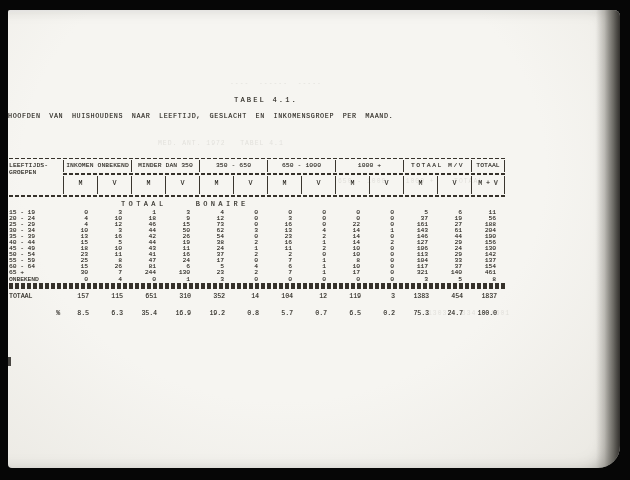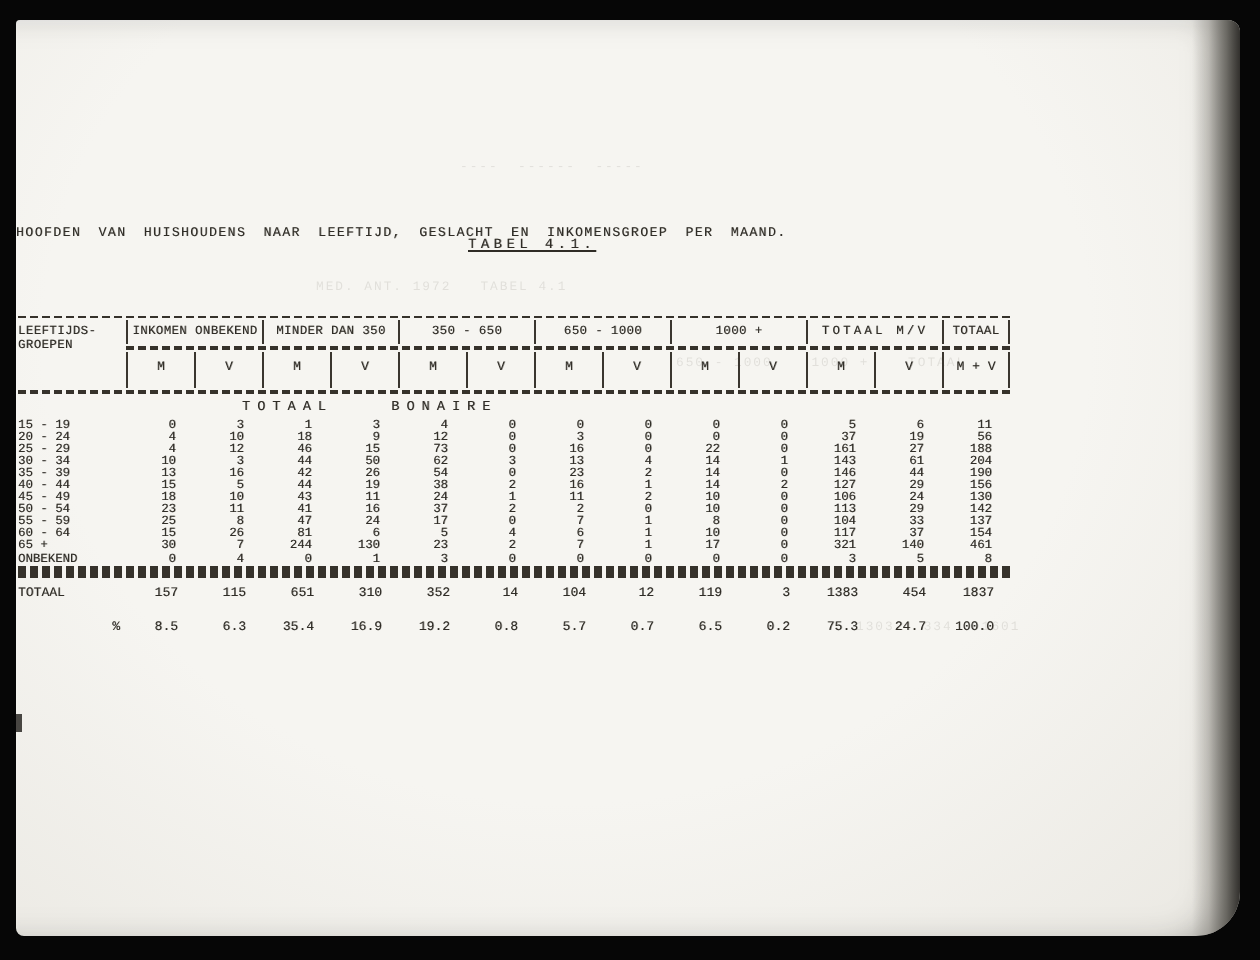--- a/index.html
+++ b/index.html
@@ -6,21 +6,21 @@
   body{width:630px;height:480px;background:#060606;position:relative;overflow:hidden;
        font-family:"Liberation Mono","DejaVu Sans Mono",monospace;}
   .page{position:absolute;left:8px;top:10px;width:612px;height:458px;
         background:radial-gradient(ellipse at 45% 35%, #f6f5f1 55%, #eae8e2 100%);
         border-radius:2px 6px 22px 4px;overflow:hidden;
         box-shadow:inset -16px 0 20px -10px rgba(40,40,36,.6), inset 0 2px 2px rgba(255,255,255,.35);}
   .edge{position:absolute;right:0;top:0;bottom:0;width:24px;
         background:linear-gradient(90deg, rgba(0,0,0,0), rgba(150,147,140,.45) 35%, rgba(88,86,80,.78) 72%, #32302d);}
   .ink{color:#2f2c26;text-shadow:.3px 0 0 rgba(47,44,38,.45);}
   .title{position:absolute;left:-2px;top:89px;font-size:7px;letter-spacing:1.1px;word-spacing:5px;white-space:pre;}
-  .tabel{position:absolute;left:226px;top:109px;font-size:7px;letter-spacing:2.2px;text-decoration:underline;}
+  .tabel{position:absolute;left:226px;top:86px;font-size:7px;letter-spacing:2.2px;}
   .subtitle{position:absolute;left:0px;top:103px;font-size:6.6px;letter-spacing:.7px;word-spacing:4px;white-space:pre;}
   .tbl{position:absolute;left:1px;top:147px;width:496px;display:grid;
        grid-template-columns:54px repeat(13,1fr);
        grid-template-rows:3px 12px 4px 18px 4px 12px;}
   .line{align-self:center;height:1.6px;width:100%;
         background:repeating-linear-gradient(90deg,#36322b 0 4px,rgba(0,0,0,0) 4px 6px);}
   .stub{font-size:6.2px;line-height:7px;padding-top:2px;letter-spacing:.2px;white-space:pre;}
   .g{font-size:6.2px;text-align:center;border-left:1px solid #3a362f;line-height:11px;
      letter-spacing:.2px;white-space:nowrap;}
   .g.last{border-right:1px solid #3a362f;}

